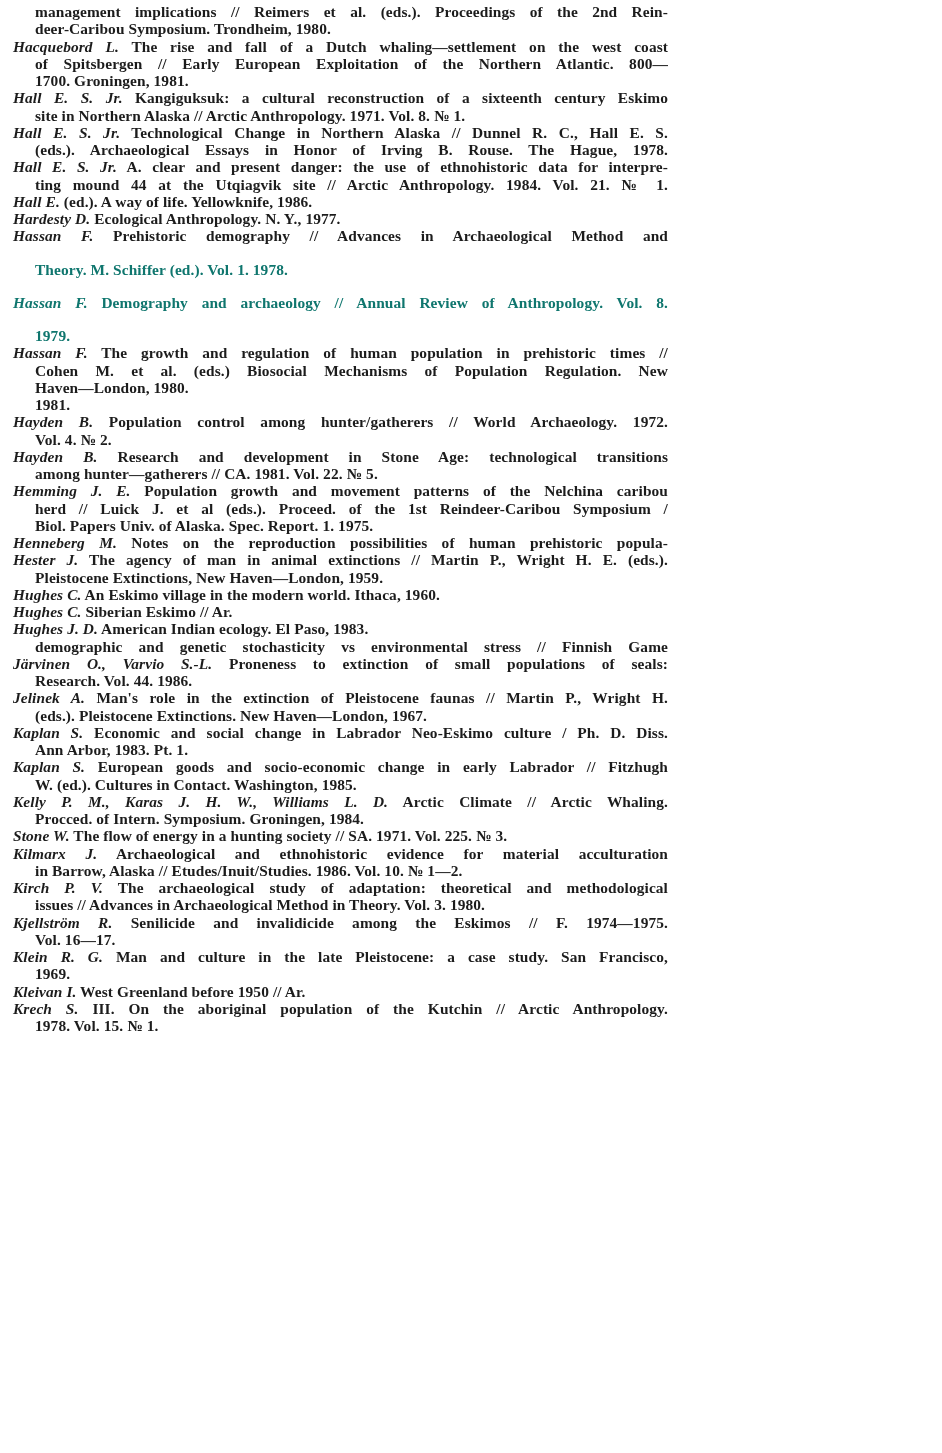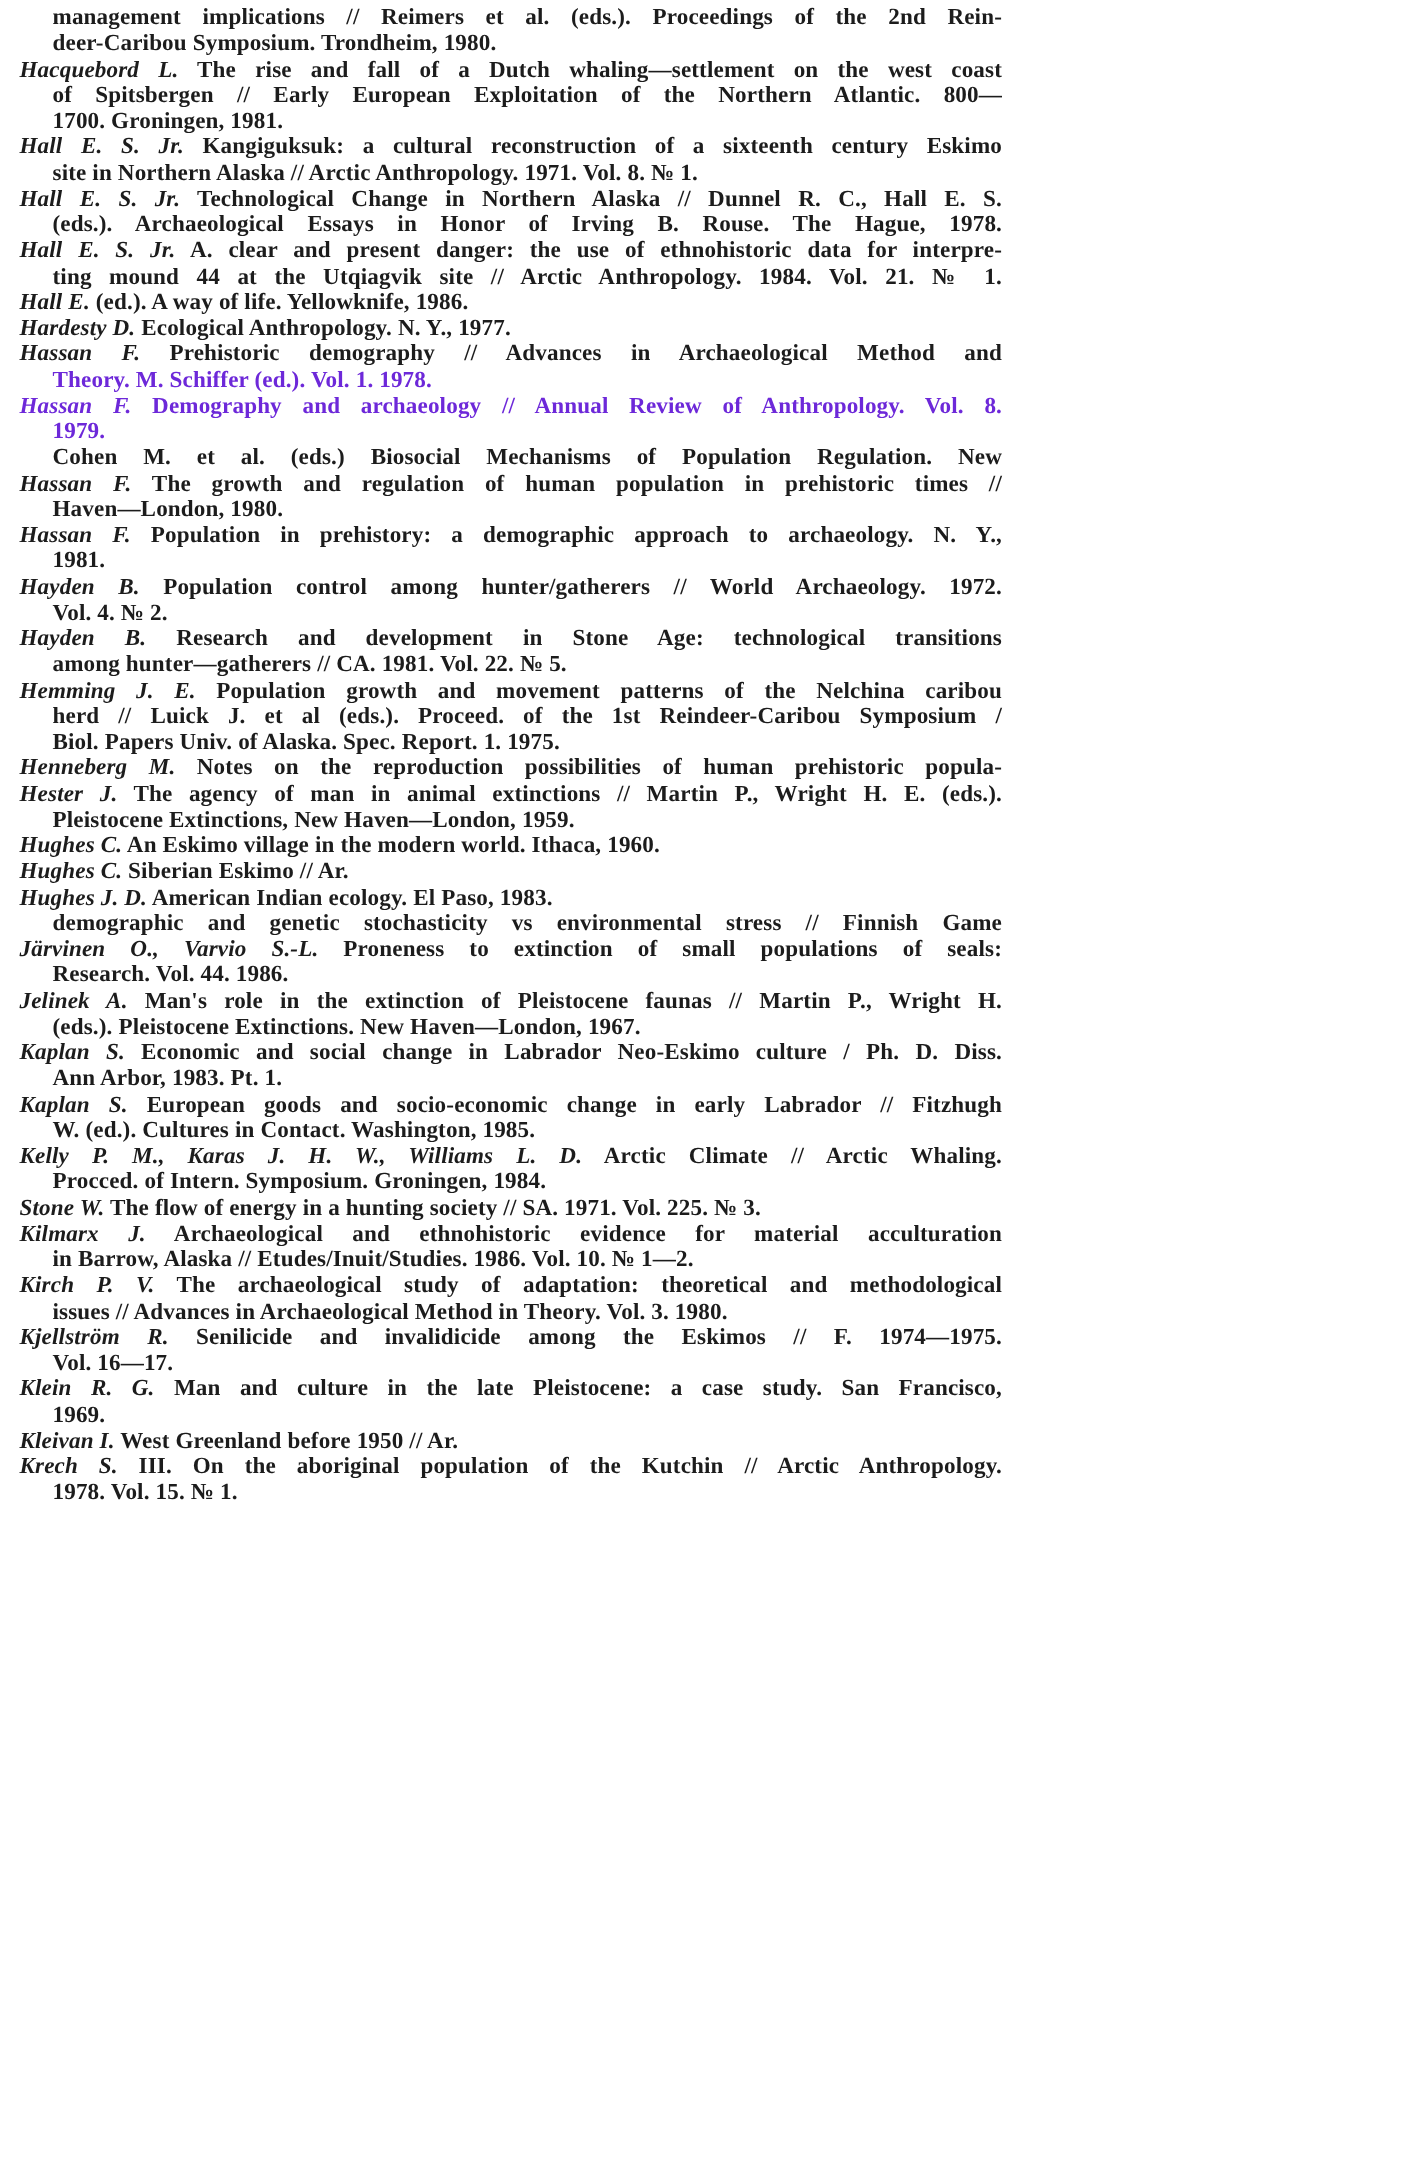--- a/index.html
+++ b/index.html
@@ -18,21 +18,21 @@
     left: 13px;
     top: 3px;
     width: 655px;
     font-size: 15.4px;
     line-height: 17.25px;
     letter-spacing: 0.1px;
   }
   .line { min-height: 17.25px; }
   .line.ind { padding-left: 22px; }
   .line.just { text-align: justify; text-align-last: justify; }
-  .line.faded { color: #6d28d9; }
+  .line.faded { color: #0f766e; margin-top: 16px; }
   .au { font-style: italic; }
 </style>
 </head>
 <body>
 
 <div class="page">
   <div class="text-block">
       <div class="line ind just"><span>management implications // Reimers et al. (eds.). Proceedings of the 2nd Rein-</span></div>
       <div class="line ind"><span>deer-Caribou Symposium. Trondheim, 1980.</span></div>
       <div class="line just"><i class="au">Hacquebord L.</i><span> The rise and fall of a Dutch whaling—settlement on the west coast</span></div>
@@ -43,24 +43,23 @@
       <div class="line just"><i class="au">Hall E. S. Jr.</i><span> Technological Change in Northern Alaska // Dunnel R. C., Hall E. S.</span></div>
       <div class="line ind just"><span>(eds.). Archaeological Essays in Honor of Irving B. Rouse. The Hague, 1978.</span></div>
       <div class="line just"><i class="au">Hall E. S. Jr.</i><span> A. clear and present danger: the use of ethnohistoric data for interpre-</span></div>
       <div class="line ind just"><span>ting mound 44 at the Utqiagvik site // Arctic Anthropology. 1984. Vol. 21. № 1.</span></div>
       <div class="line"><i class="au">Hall E.</i><span> (ed.). A way of life. Yellowknife, 1986.</span></div>
       <div class="line"><i class="au">Hardesty D.</i><span> Ecological Anthropology. N. Y., 1977.</span></div>
       <div class="line just"><i class="au">Hassan F.</i><span> Prehistoric demography // Advances in Archaeological Method and</span></div>
       <div class="line ind faded"><span>Theory. M. Schiffer (ed.). Vol. 1. 1978.</span></div>
       <div class="line just faded"><i class="au">Hassan F.</i><span> Demography and archaeology // Annual Review of Anthropology. Vol. 8.</span></div>
       <div class="line ind faded"><span>1979.</span></div>
+      <div class="line just"><i class="au">Hassan F.</i><span> The growth and regulation of human population in prehistoric times //</span></div>
       <div class="line ind just"><span>Cohen M. et al. (eds.) Biosocial Mechanisms of Population Regulation. New</span></div>
-      <div class="line just"><i class="au">Hassan F.</i><span> The growth and regulation of human population in prehistoric times //</span></div>
       <div class="line ind"><span>Haven—London, 1980.</span></div>
-      <div class="line just"><i class="au">Hassan F.</i><span> Population in prehistory: a demographic approach to archaeology. N. Y.,</span></div>
       <div class="line ind"><span>1981.</span></div>
       <div class="line just"><i class="au">Hayden B.</i><span> Population control among hunter/gatherers // World Archaeology. 1972.</span></div>
       <div class="line ind"><span>Vol. 4. № 2.</span></div>
       <div class="line just"><i class="au">Hayden B.</i><span> Research and development in Stone Age: technological transitions</span></div>
       <div class="line ind"><span>among hunter—gatherers // CA. 1981. Vol. 22. № 5.</span></div>
       <div class="line just"><i class="au">Hemming J. E.</i><span> Population growth and movement patterns of the Nelchina caribou</span></div>
       <div class="line ind just"><span>herd // Luick J. et al (eds.). Proceed. of the 1st Reindeer-Caribou Symposium /</span></div>
       <div class="line ind"><span>Biol. Papers Univ. of Alaska. Spec. Report. 1. 1975.</span></div>
       <div class="line just"><i class="au">Henneberg M.</i><span> Notes on the reproduction possibilities of human prehistoric popula-</span></div>
       <div class="line just"><i class="au">Hester J.</i><span> The agency of man in animal extinctions // Martin P., Wright H. E. (eds.).</span></div>

